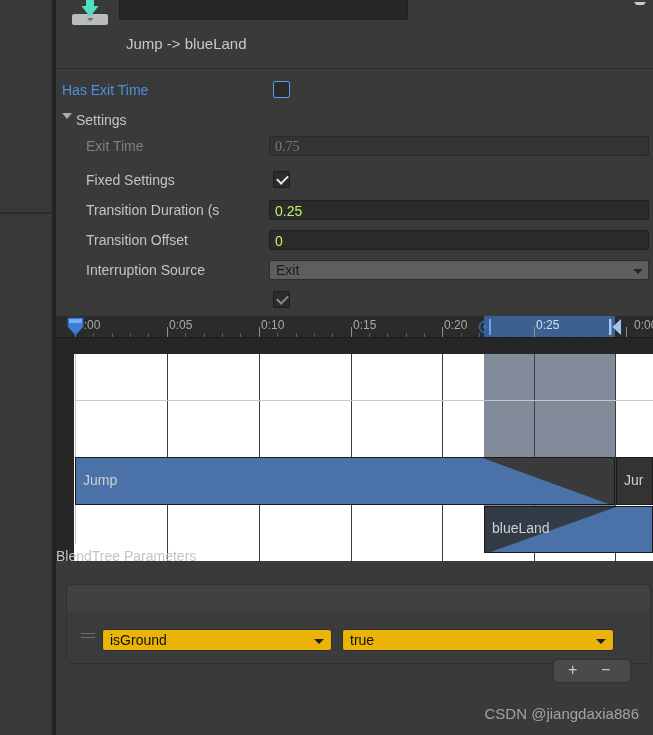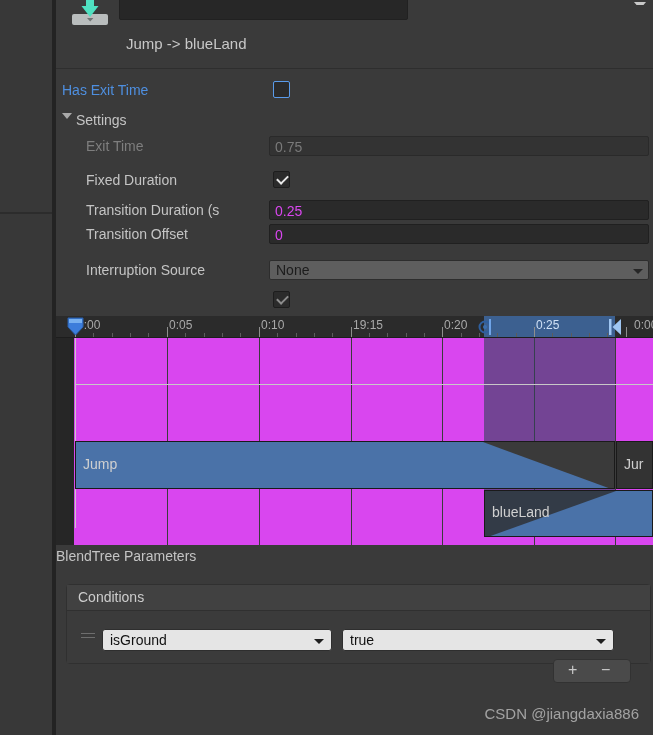--- a/index.html
+++ b/index.html
@@ -40,21 +40,21 @@
 
   .chk{position:absolute;width:17px;height:17px;border-radius:2px;box-sizing:border-box;}
   .chk.empty{background:#2b2b2b;border:1px solid #5a9bea;}
   .chk.on{background:#2b2b2b;border:1px solid #1d1d1d;}
   .chk.on:after{content:"";position:absolute;left:3px;top:3px;width:9px;height:5px;
     border-left:2.5px solid #e8e8e8;border-bottom:2.5px solid #e8e8e8;transform:rotate(-45deg);}
   .chk.on.dim:after{border-left-color:#8d8d8d;border-bottom-color:#8d8d8d;}
 
   .tfield{position:absolute;height:20px;background:#2a2a2a;border:1px solid #202020;
     border-radius:2px;box-sizing:border-box;}
-  .tfield span{position:absolute;left:5px;top:2px;font-size:14px;color:#d946ef;}
+  .tfield span{position:absolute;left:5px;top:2px;font-size:14px;color:#bef264;}
   .tfield.dim span{color:#7a7a7a;}
   .tfield.dim{background:#333333;border-color:#2a2a2a;}
 
   .ddl{position:absolute;height:20px;background:#5e5e5e;border:1px solid #2d2d2d;
     border-radius:2px;box-sizing:border-box;}
   .ddl span{position:absolute;left:6px;top:1px;font-size:14px;color:#1c1c1c;}
   .ddl .ar{position:absolute;right:5px;top:8px;width:0;height:0;
     border-left:5px solid transparent;border-right:5px solid transparent;border-top:5px solid #262626;}
 
   .foldout{position:absolute;left:6px;top:7px;width:0;height:0;
@@ -65,21 +65,21 @@
   .ruler{position:absolute;left:0;top:0;width:597px;height:22px;background:#2b2b2b;}
   .ruler-sel{position:absolute;top:0;height:22px;background:#3c6090;}
   .tick{position:absolute;bottom:0;width:1px;background:#4a4a4a;}
   .tick.maj{background:#8e8e8e;height:11px;}
   .tick.min{background:#5c5c5c;height:5px;}
   .tlabel{position:absolute;top:2px;font-size:12px;color:#a9a9a9;white-space:nowrap;}
   .tlabel.onsel{color:#cfe0f5;}
   .playhead{position:absolute;top:1px;width:17px;height:19px;}
   .ruler-bot{position:absolute;left:0;top:21px;width:597px;height:1px;background:#1d1d1d;}
 
-  .grid{position:absolute;left:0;top:22px;width:597px;height:207px;background:#d946ef;}
+  .grid{position:absolute;left:0;top:38px;width:597px;height:207px;background:#ffffff;}
   .grid-left{position:absolute;left:0;top:0;width:18px;height:207px;background:#262626;}
   .vline{position:absolute;top:0;width:1px;height:207px;background:#3c3c3c;}
   .white-line{position:absolute;left:19px;top:0;width:578px;height:1px;background:#c8c8c8;}
   .white-vline{position:absolute;left:19px;top:0;width:1px;height:190px;background:#c8c8c8;}
   .blue-overlay{position:absolute;top:0;background:#33445c;opacity:.62;}
 
   .clip{position:absolute;box-sizing:border-box;border:1px solid #1a1a1a;overflow:hidden;}
   .clip .nm{position:absolute;left:7px;font-size:14px;color:#d0d0d0;white-space:nowrap;}
   .clip.blue{background:#4a72a8;}
   .clip.dark{background:#333333;}
@@ -90,21 +90,21 @@
   .bt-label{position:absolute;left:0;top:548px;font-size:14px;color:#c4c4c4;}
   .cond-box{position:absolute;left:10px;top:584px;width:585px;height:80px;
     background:#414141;border:1px solid #303030;border-radius:4px;box-sizing:border-box;}
   .cond-hdr{position:absolute;left:0;top:0;width:583px;height:26px;background:#414141;
     border-bottom:1px solid #303030;box-sizing:border-box;}
   .cond-hdr span{position:absolute;left:11px;top:4px;font-size:14px;color:#cdcdcd;}
   .cond-row{position:absolute;left:0;top:26px;width:583px;height:52px;background:#3b3b3b;}
   .drag-dots{position:absolute;left:14px;top:22px;width:14px;height:6px;}
   .drag-dots i{position:absolute;left:0;width:14px;height:1px;background:#6e6e6e;}
 
-  .cond-dd{position:absolute;height:22px;background:#e5e5e5;border:1px solid #2e2e2e;
+  .cond-dd{position:absolute;height:22px;background:#eab308;border:1px solid #2e2e2e;
     border-radius:3px;box-sizing:border-box;}
   .cond-dd span{position:absolute;left:7px;top:2px;font-size:14px;color:#111;}
   .cond-dd .ar{position:absolute;right:7px;top:9px;width:0;height:0;
     border-left:5px solid transparent;border-right:5px solid transparent;border-top:5px solid #1f1f1f;}
 
   .pm{position:absolute;left:497px;top:659px;width:78px;height:24px;background:#4a4a4a;
     border:1px solid #323232;border-radius:4px;box-sizing:border-box;}
   .pm b{position:absolute;top:1px;font-size:16px;font-weight:normal;color:#c9c9c9;}
   .pm .plus{left:14px;}
   .pm .minus{left:47px;}
@@ -152,48 +152,48 @@
       <div class="plabel" style="left:20px;">Settings</div>
     </div>
 
     <div class="prow" style="top:76px;">
       <div class="plabel blue">Has Exit Time</div>
       <div class="chk empty" style="left:217px;top:5px;"></div>
     </div>
 
     <div class="prow" style="top:132px;">
       <div class="plabel dim ind">Exit Time</div>
-      <div class="tfield dim" style="left:213px;top:4px;width:380px;">
+      <div class="tfield dim" style="left:213px;top:4px;width:380px;font-family:Liberation Serif, serif;">
         <span>0.75</span>
       </div>
     </div>
 
     <div class="prow" style="top:166px;">
-      <div class="plabel ind"><span>Fixed Duration</span></div>
+      <div class="plabel ind"><span>Fixed Settings</span></div>
       <div class="chk on" style="left:217px;top:5px;"></div>
     </div>
 
     <div class="prow" style="top:196px;">
       <div class="plabel ind">Transition Duration (s</div>
       <div class="tfield" style="left:213px;top:4px;width:380px;">
         <span>0.25</span>
       </div>
     </div>
 
-    <div class="prow" style="top:220px;">
+    <div class="prow" style="top:226px;">
       <div class="plabel ind">Transition Offset</div>
       <div class="tfield" style="left:213px;top:4px;width:380px;">
         <span>0</span>
       </div>
     </div>
 
     <div class="prow" style="top:256px;">
       <div class="plabel ind">Interruption Source</div>
       <div class="ddl" style="left:213px;top:4px;width:380px;">
-        <span>None</span>
+        <span>Exit</span>
         <i class="ar"></i>
       </div>
     </div>
 
     <div class="prow" style="top:286px;">
       <div class="chk on dim" style="left:217px;top:5px;"></div>
     </div>
 
     <div class="tl">
 
@@ -229,21 +229,21 @@
         <div class="tick min" style="left:441px;"></div>
           <div class="tick min" style="left:460px;"></div>
         <div class="tick min" style="left:496px;"></div>
           <div class="tick min" style="left:515px;"></div>
         <div class="tick min" style="left:533px;"></div>
           <div class="tick min" style="left:551px;"></div>
 
         <div class="tlabel" style="left:21px;">0:00</div>
         <div class="tlabel" style="left:113px;">0:05</div>
         <div class="tlabel" style="left:205px;">0:10</div>
-        <div class="tlabel" style="left:297px;">19:15</div>
+        <div class="tlabel" style="left:297px;">0:15</div>
         <div class="tlabel" style="left:388px;">0:20</div>
         <div class="tlabel onsel" style="left:480px;">0:25</div>
         <div class="tlabel" style="left:578px;">0:00</div>
 
         <div style="position:absolute;left:421px;top:3px;width:16px;height:16px;">
           <svg width="16" height="16" viewBox="0 0 16 16">
             <circle cx="8" cy="8" r="5.5" fill="none" stroke="#2e5f9e" stroke-width="2"></circle>
             <circle cx="8" cy="8" r="2" fill="#3a6fb0"></circle>
             <rect x="12" y="0" width="2" height="19" fill="#6fa4e8"></rect>
           </svg>
@@ -298,23 +298,20 @@
             </svg>
           </div>
           <div class="nm" style="top:13px;">blueLand</div>
         </div>
       </div>
     </div>
 
     <div class="bt-label">BlendTree Parameters</div>
 
     <div class="cond-box">
-      <div class="cond-hdr">
-        <span>Conditions</span>
-      </div>
       <div class="cond-row">
         <div class="drag-dots">
           <i style="top:0;"></i>
             <i style="top:4px;"></i>
         </div>
         <div class="cond-dd" style="left:35px;top:18px;width:230px;">
           <span>isGround</span>
           <i class="ar"></i>
         </div>
         <div class="cond-dd" style="left:275px;top:18px;width:272px;">

